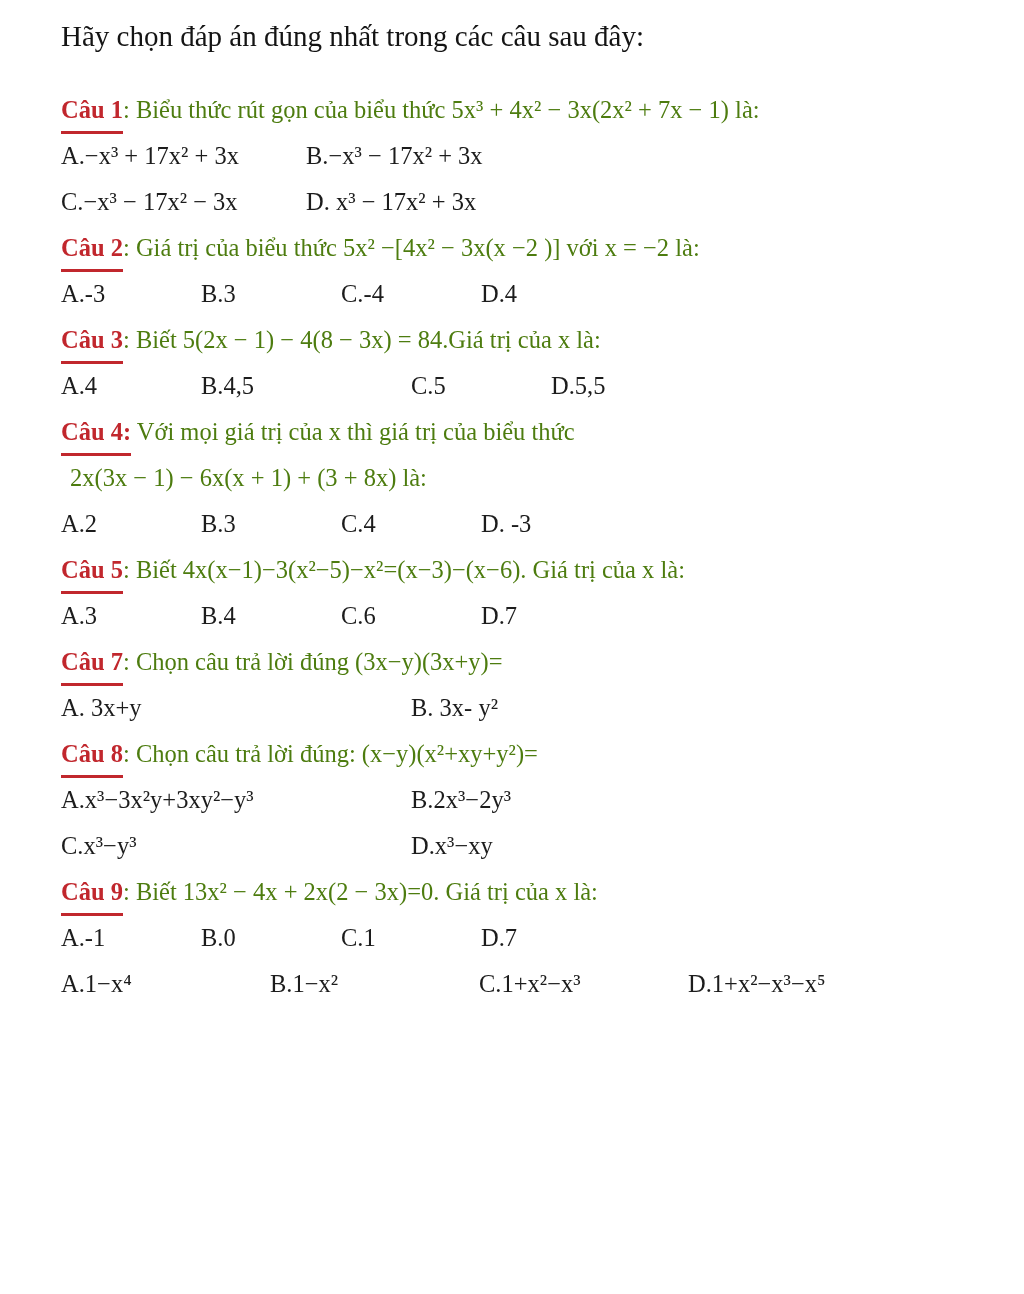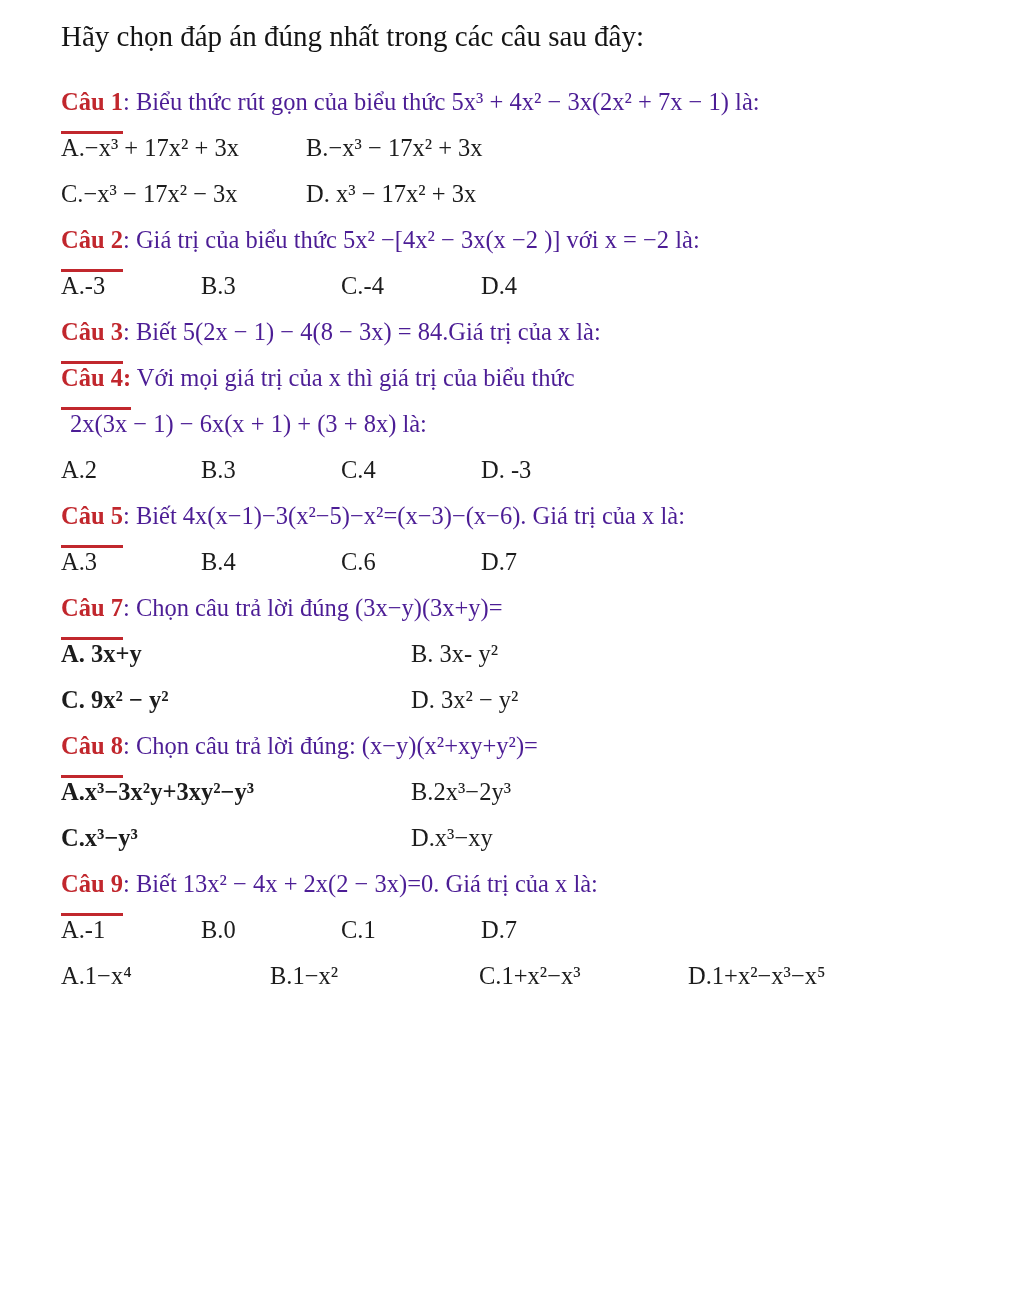--- a/index.html
+++ b/index.html
@@ -9,45 +9,45 @@
     width:1024px; height:1294px;
     background:#ffffff;
     font-family:"Liberation Serif","DejaVu Serif",serif;
     color:#1c1c1c;
     padding:16px 24px 0 61px;
     overflow:hidden;
   }
   .title {
     font-size:29px;
     line-height:40px;
-    margin-bottom:30px;
+    margin-bottom:38px;
     color:#141414;
   }
   .line {
     font-size:24.5px;
     line-height:32px;
     margin-bottom:14px;
     white-space:nowrap;
   }
   .q-label {
     color:#c1272d;
     font-weight:700;
     border-bottom:3px solid #c1272d;
-    padding-bottom:16px;
+    padding-bottom:8px;
   }
-  .q-text { color:#4c1d95; }
+  .q-text { color:#4d7c0f; }
   .indent { padding-left:9px; }
   .opt-row { display:flex; }
   .opt { flex:0 0 auto; }
   .w140 { width:140px; }
   .w209 { width:209px; }
   .w210 { width:210px; }
   .w212 { width:212px; }
   .w245 { width:245px; }
-  .w350 { width:350px;font-weight:bold; }
+  .w350 { width:350px; }
 </style>
 </head>
 <body>
 
 <div class="page">
 
   <div class="title">Hãy chọn đáp án đúng nhất trong các câu sau đây:</div>
 
   <div>
     <div class="line"><span class="q-label">Câu 1</span><span class="q-text">: Biểu thức rút gọn của biểu thức 5x³ + 4x² − 3x(2x² + 7x − 1) là:</span></div>
@@ -66,20 +66,26 @@
     <div class="line opt-row">
       <span class="opt w140">A.-3</span>
       <span class="opt w140">B.3</span>
       <span class="opt w140">C.-4</span>
       <span class="opt">D.4</span>
     </div>
   </div>
 
   <div>
     <div class="line"><span class="q-label">Câu 3</span><span class="q-text">: Biết 5(2x − 1) − 4(8 − 3x) = 84.Giá trị của x là:</span></div>
+    <div class="line opt-row">
+      <span class="opt w140">A.4</span>
+      <span class="opt w210">B.4,5</span>
+      <span class="opt w140">C.5</span>
+      <span class="opt">D.5,5</span>
+    </div>
   </div>
 
   <div>
     <div class="line"><span class="q-label">Câu 4:</span><span class="q-text"> Với mọi giá trị của x thì giá trị của biểu thức</span></div>
     <div class="line indent"><span class="q-text">2x(3x − 1) − 6x(x + 1) + (3 + 8x) là:</span></div>
     <div class="line opt-row">
       <span class="opt w140">A.2</span>
       <span class="opt w140">B.3</span>
       <span class="opt w140">C.4</span>
       <span class="opt">D. -3</span>
@@ -95,24 +101,20 @@
       <span class="opt">D.7</span>
     </div>
   </div>
 
 
   <div>
     <div class="line"><span class="q-label">Câu 7</span><span class="q-text">: Chọn câu trả lời đúng (3x−y)(3x+y)=</span></div>
     <div class="line opt-row">
       <span class="opt w350">A. 3x+y</span>
       <span class="opt">B. 3x- y²</span>
-    </div>
-    <div class="line opt-row">
-      <span class="opt w350">C. 9x² − y²</span>
-      <span class="opt">D. 3x² − y²</span>
     </div>
   </div>
 
   <div>
     <div class="line"><span class="q-label">Câu 8</span><span class="q-text">: Chọn câu trả lời đúng: (x−y)(x²+xy+y²)=</span></div>
     <div class="line opt-row">
       <span class="opt w350">A.x³−3x²y+3xy²−y³</span>
       <span class="opt">B.2x³−2y³</span>
     </div>
     <div class="line opt-row">

